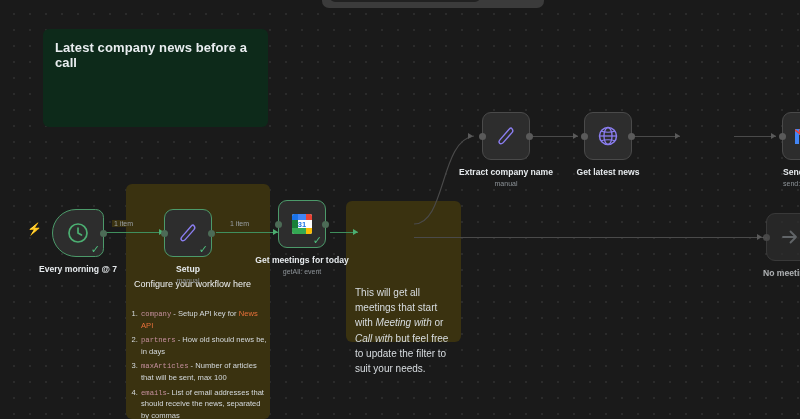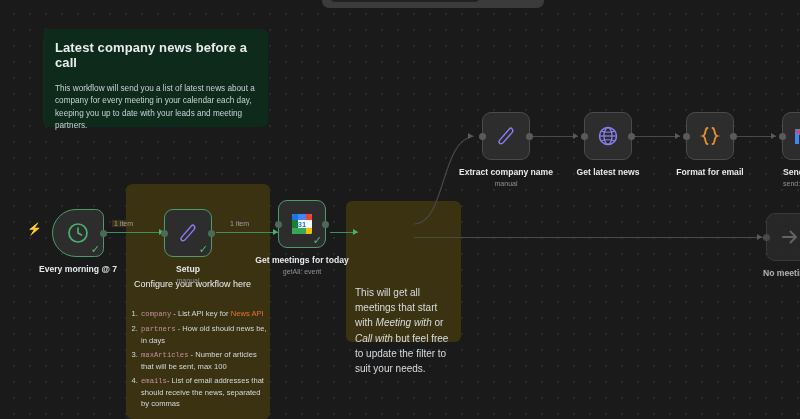--- a/index.html
+++ b/index.html
@@ -226,28 +226,27 @@
 <body>
 
 <div id="canvas">
 
   <div class="top-bar">
     <div class="top-bar-tab"></div>
   </div>
 
   <div class="sticky sticky-green">
     <div class="sticky-title">Latest company news before a call</div>
-    <div class="sticky-body">This workflow will send you a list of latest news about a company for every meeting in your calendar each day, keeping you up to date with your leads and meeting partners.</div>
   </div>
 
   <div class="sticky sticky-olive" id="sticky-setup">
     <div class="setup-note-head">Configure your workflow here</div>
     <ol class="setup-note-list">
       <li>
-        <code>company</code><span> - List API key for </span><a href="#">News API</a>
+        <code>company</code><span> - Setup API key for </span><a href="#">News API</a>
       </li>
       <li>
         <code>partners</code><span> - How old should news be, in days</span>
       </li>
       <li>
         <code>maxArticles</code><span> - Number of articles that will be sent, max 100</span>
       </li>
       <li>
         <code>emails</code><span>- List of email addresses that should receive the news, separated by commas</span>
       </li>
@@ -348,29 +347,20 @@
   <div class="node plain" style="left:482px; top:112px;">
     <svg width="24" height="24" viewBox="0 0 24 24">
       <path d="M17.5 4.2 C19 5.6 19.4 7 18 8.6 L9.2 18.6 C8.4 19.5 6.6 20.2 5.6 19.2 C4.6 18.2 5.3 16.5 6.1 15.6 L15.1 5.3 C16.3 4 17 3.9 17.5 4.2 Z" stroke="#8b7ef0" stroke-width="1.4" fill="none" stroke-linejoin="round"></path>
     </svg>
     <div class="port in"></div>
     <div class="port out"></div>
     <div class="node-label">Extract company name</div>
     <div class="node-sublabel">manual</div>
   </div>
 
-  <div class="node plain" style="left:686px; top:112px;">
-    <svg width="26" height="26" viewBox="0 0 26 26">
-      <path d="M10.5 5 C7.5 5, 9.5 12, 6 13 C9.5 14, 7.5 21, 10.5 21" stroke="#e8932f" stroke-width="1.8" fill="none" stroke-linecap="round"></path>
-      <path d="M15.5 5 C18.5 5, 16.5 12, 20 13 C16.5 14, 18.5 21, 15.5 21" stroke="#e8932f" stroke-width="1.8" fill="none" stroke-linecap="round"></path>
-    </svg>
-    <div class="port in"></div>
-    <div class="port out"></div>
-    <div class="node-label">Format for email</div>
-  </div>
 
   <div class="node plain" style="left:782px; top:112px;">
     <svg width="26" height="22" viewBox="0 0 26 22">
       <path d="M2 4 L2 19 L6 19 L6 9 L13 14.5 L20 9 L20 19 L24 19 L24 4 L20 4 L13 9.8 L6 4 Z" fill="#ffffff"></path>
       <path d="M2 4 L2 19 L6 19 L6 9 L2 4 Z" fill="#4285f4"></path>
       <path d="M20 4 L20 19 L24 19 L24 4 Z" fill="#34a853"></path>
       <path d="M2 4 L6 4 L13 9.8 L13 14.5 L6 9 L6 19 L2 19 Z" fill="#4285f4"></path>
       <path d="M24 4 L20 4 L13 9.8 L13 14.5 L20 9 L20 19 L24 19 Z" fill="#34a853"></path>
       <path d="M2 4 L13 12 L24 4 L24 6 L13 14.5 L2 6 Z" fill="#ea4335"></path>
       <path d="M6 4 L13 9.3 L20 4 L20 7.5 L13 12.8 L6 7.5 Z" fill="#ea4335"></path>

